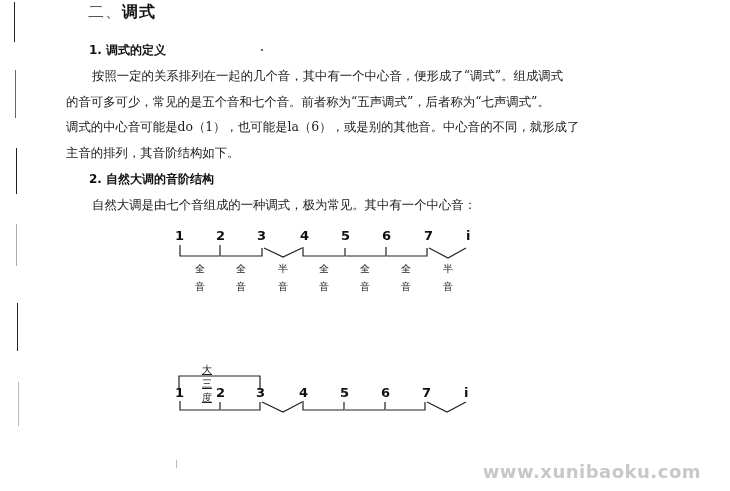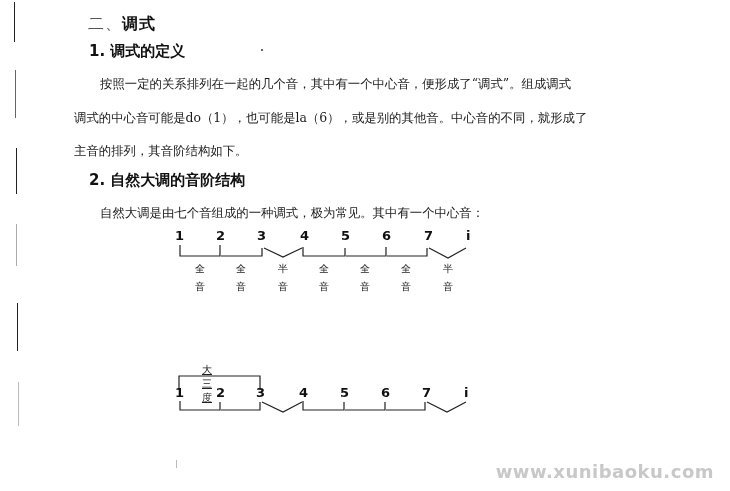--- a/index.html
+++ b/index.html
@@ -1,30 +1,30 @@
 <!DOCTYPE html>
 <html><head>
 <meta charset="utf-8">
 <style>
   html, body { margin:0; padding:0; background:#ffffff; }
   body { width:730px; height:491px; position:relative; overflow:hidden;
          font-family:"DejaVu Serif","Liberation Serif",serif; color:#1a1a1a; }
   .abs { position:absolute; }
   .margin-bar { position:absolute; width:1px; background:#222; }
-  .h1 { left:88px; top:14px; font-family:"DejaVu Sans","Liberation Sans",sans-serif;
+  .h1 { left:88px; top:2px; font-family:"DejaVu Sans","Liberation Sans",sans-serif;
         font-weight:bold; font-size:16px; letter-spacing:1px; color:#111; }
   .h1 .num { color:#555; font-weight:normal; }
   .h2 { font-family:"DejaVu Sans","Liberation Sans",sans-serif; font-weight:bold;
-        font-size:15px; color:#111; }
+        font-size:12px; color:#111; }
   .para { left:62px; width:580px; font-size:12.4px; line-height:21.5px; color:#1a1a1a; }
-  .para p { margin:12px; }
+  .para p { margin:4px; }
   .indent { text-indent:26px; }
   .diagram { position:absolute; }
   .diagram svg { overflow:visible; }
-  .watermark { right:16px; top:461px; font-family:"DejaVu Sans","Liberation Sans",sans-serif;
+  .watermark { right:29px; top:461px; font-family:"DejaVu Sans","Liberation Sans",sans-serif;
                font-weight:bold; font-size:18px; color:#c8c8c8; letter-spacing:0.5px; }
   .stray { background:#666; width:2px; }
 </style>
 </head>
 <body>
 
 <div class="margin-bar" style="left:14px; top:2px; height:40px;"></div>
 <div class="margin-bar" style="left:15px; top:70px; height:48px; background:#666;"></div>
 <div class="margin-bar" style="left:16px; top:148px; height:46px;"></div>
 <div class="margin-bar" style="left:16px; top:224px; height:42px; background:#aaa;"></div>
@@ -35,20 +35,21 @@
 <div class="abs" style="left:176px; top:460px; width:1px; height:8px; background:#bbb;"></div>
 
 <div class="abs h1">
   <span class="num">二、</span><span>调式</span>
 </div>
 
 <div class="abs h2" style="left:89px; top:42px;">1. 调式的定义</div>
 
 <div class="abs para" style="top:61px;">
   <p class="indent">按照一定的关系排列在一起的几个音，其中有一个中心音，便形成了“调式”。组成调式</p>
+  <p>的音可多可少，常见的是五个音和七个音。前者称为“五声调式”，后者称为“七声调式”。</p>
   <p>调式的中心音可能是do（1），也可能是la（6），或是别的其他音。中心音的不同，就形成了</p>
   <p>主音的排列，其音阶结构如下。</p>
 </div>
 
 <div class="abs h2" style="left:89px; top:171px;">2. 自然大调的音阶结构</div>
 <div class="abs para" style="top:190px;">
   <p class="indent">自然大调是由七个音组成的一种调式，极为常见。其中有一个中心音：</p>
 </div>
 
 <div class="diagram" style="left:0; top:0;">

